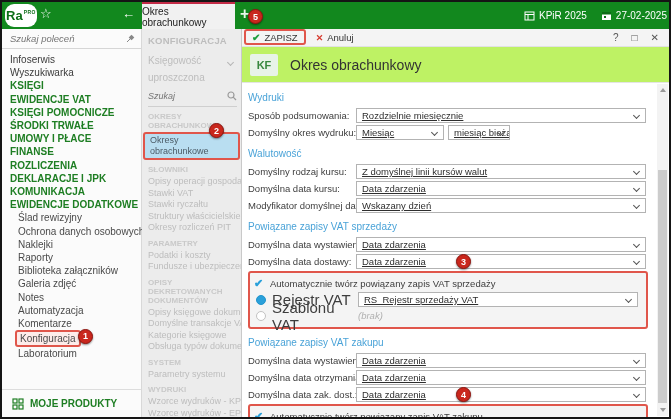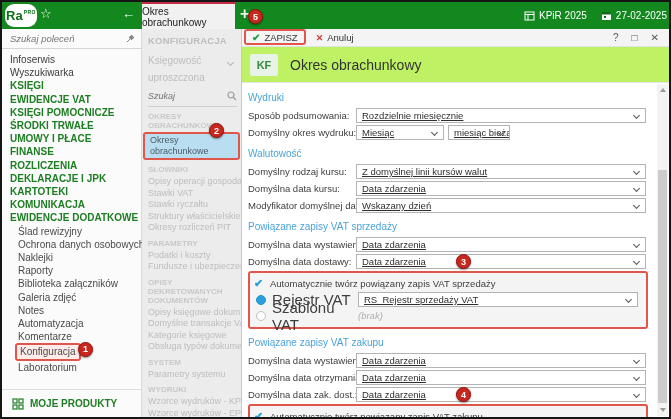--- a/index.html
+++ b/index.html
@@ -175,21 +175,20 @@
       <div class="s-item">Infoserwis</div>
       <div class="s-item">Wyszukiwarka</div>
       <div class="s-cat">KSIĘGI</div>
       <div class="s-cat">EWIDENCJE VAT</div>
       <div class="s-cat">KSIĘGI POMOCNICZE</div>
       <div class="s-cat">ŚRODKI TRWAŁE</div>
       <div class="s-cat">UMOWY I PŁACE</div>
       <div class="s-cat">FINANSE</div>
       <div class="s-cat">ROZLICZENIA</div>
       <div class="s-cat">DEKLARACJE I JPK</div>
-      <div class="s-cat">KARTOTEKI</div>
       <div class="s-cat">KOMUNIKACJA</div>
       <div class="s-cat">EWIDENCJE DODATKOWE</div>
       <div class="s-sub">Ślad rewizyjny</div>
       <div class="s-sub">Ochrona danych osobowych</div>
       <div class="s-sub">Naklejki</div>
       <div class="s-sub">Raporty</div>
       <div class="s-sub">Biblioteka załączników</div>
       <div class="s-sub">Galeria zdjęć</div>
       <div class="s-sub">Notes</div>
       <div class="s-sub">Automatyzacja</div>

